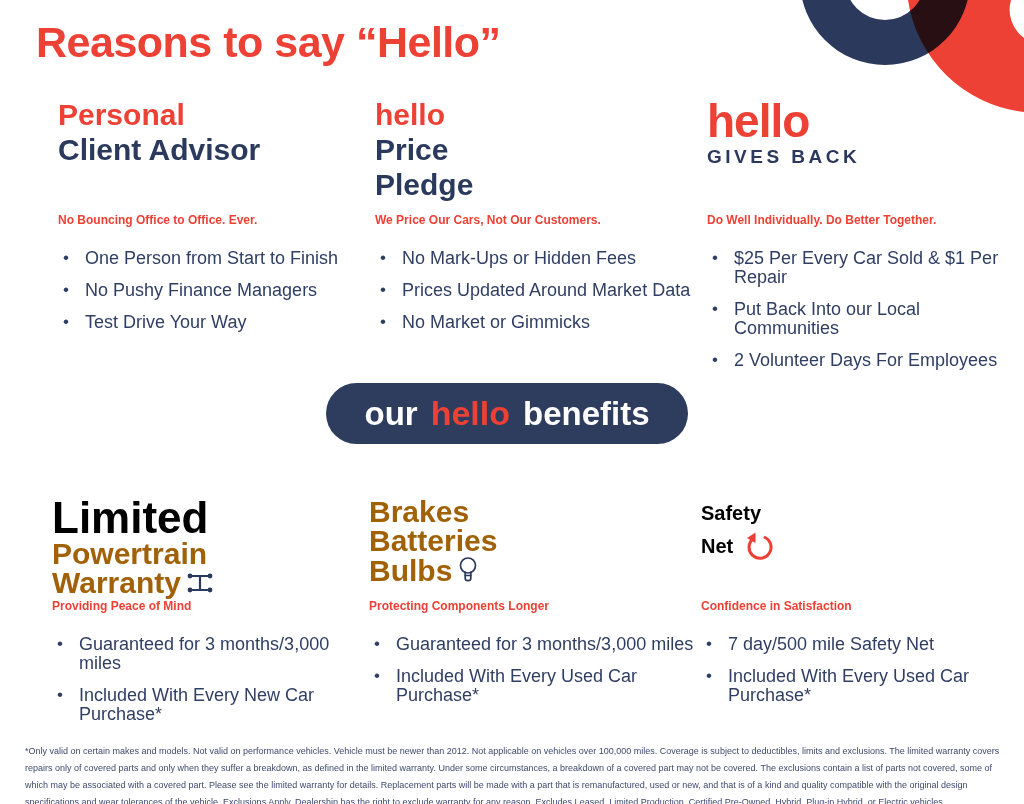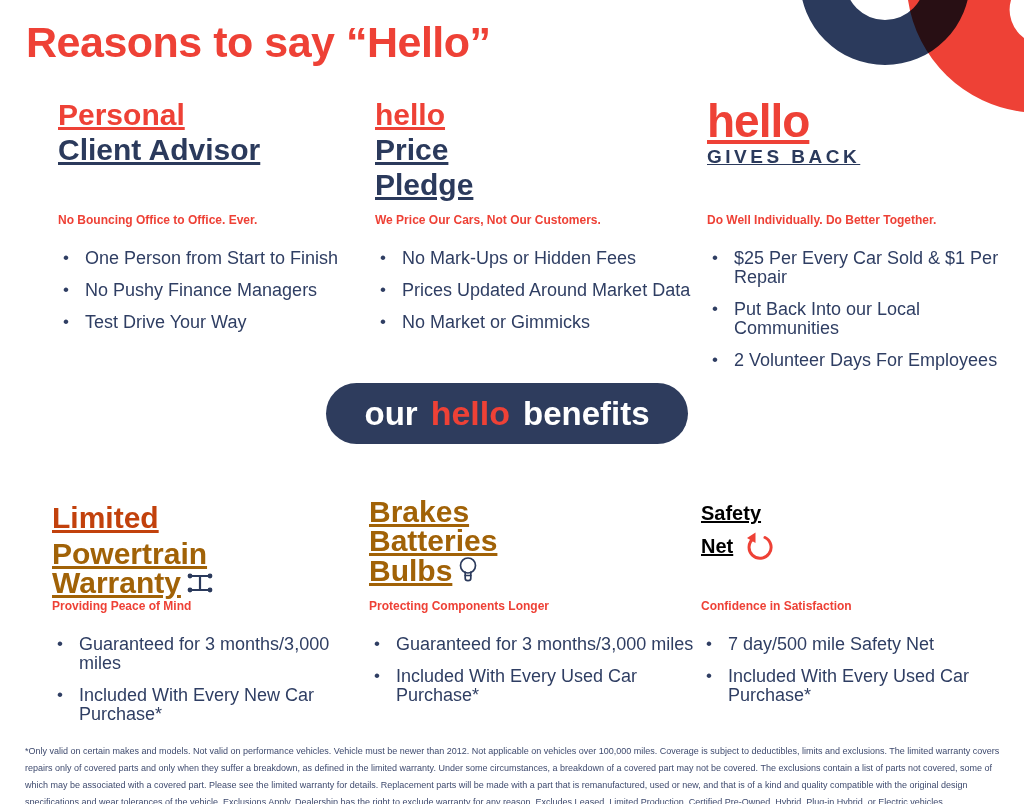--- a/index.html
+++ b/index.html
@@ -8,38 +8,38 @@
     position:relative;
     background:#ffffff;
     font-family:"Liberation Sans", sans-serif;
     overflow:hidden;
   }
   .deco { position:absolute; top:0; right:0; }
   .deco .navy-arc { fill:#2B3A5C; }
   .deco .red-arc  { fill:#EE4136; mix-blend-mode:multiply; }
 
   .title {
-    position:absolute; top:18px; left:26px;
+    position:absolute; top:18px; left:36px;
     font-size:43px; font-weight:bold; color:#EE4136; letter-spacing:-0.5px;
   }
 
   .grid { position:absolute; display:grid; grid-template-columns:317px 332px 319px; }
   .grid.top { top:97px; left:58px; }
   .grid.bottom { top:497px; left:52px; }
 
   .head { display:flex; flex-direction:column; }
   .h-top { height:116px; }
   .h-bot { height:102px; }
 
-  .hl { font-weight:bold;text-decoration:underline; }
+  .hl { font-weight:bold; }
   .red30  { font-size:30px; line-height:35px; color:#EE4136; }
   .navy30 { font-size:30px; line-height:35px; color:#2B3A5C; }
   .hello-big { font-size:46px; line-height:48px; color:#EE4136; letter-spacing:-1px; }
   .gives-back { font-size:19px; line-height:24px; color:#2B3A5C; letter-spacing:3.5px; }
-  .red40  { font-size:30px; line-height:42px; color:#c2410c; }
+  .red40  { font-size:44px; line-height:42px; color:#000000; }
   .navy26 { font-size:30px; line-height:29px; color:#a16207; }
   .navy28 { font-size:20px; line-height:33px; color:#000000; }
   .with-icon { display:flex; align-items:center; gap:4px; }
 
   .tagline {
     font-size:12px; font-weight:bold; color:#EE4136;
     height:20px; margin-bottom:16px;
   }
   ul.bullets { list-style:none; }
   ul.bullets li {

